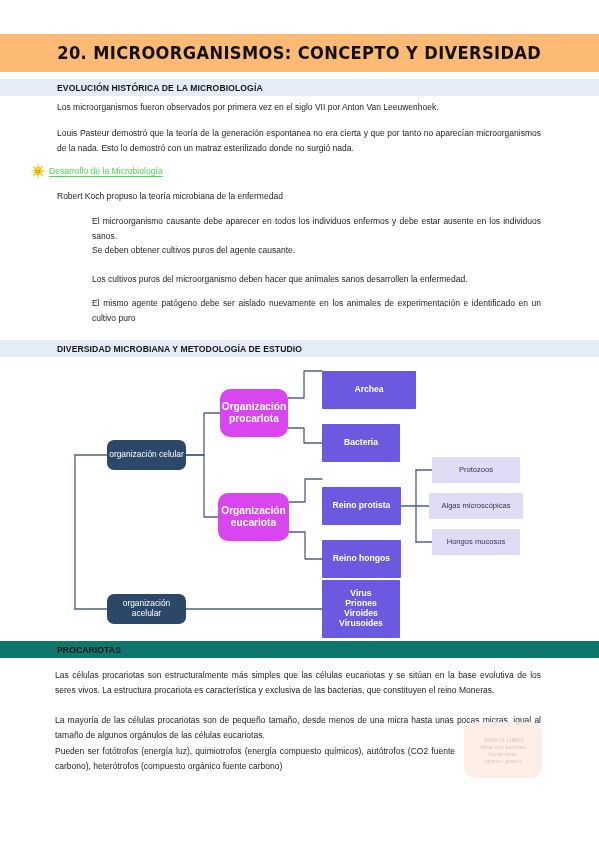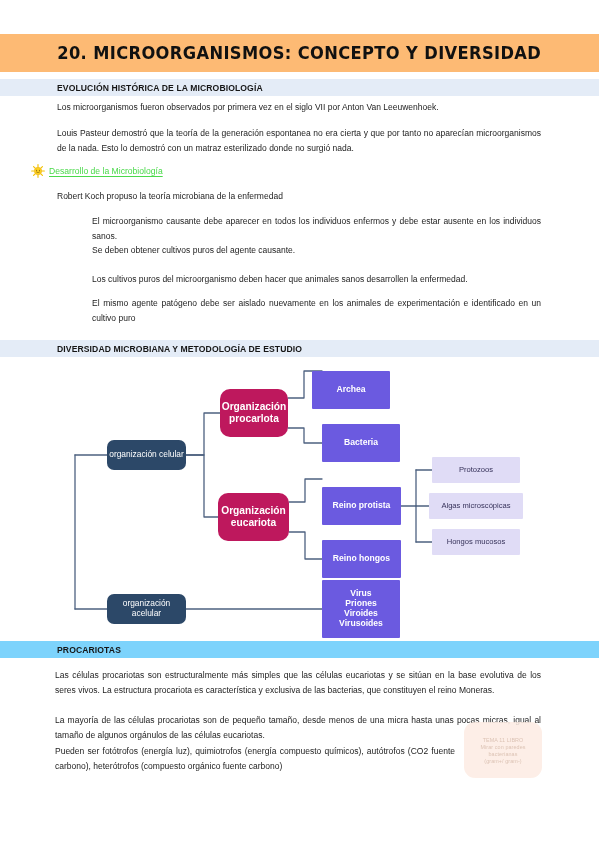--- a/index.html
+++ b/index.html
@@ -42,21 +42,21 @@
   
   .section-band {
     position: absolute;
     left: 0;
     width: 599px;
     height: 17px;
     display: flex;
     align-items: center;
   }
   .section-band.blue  { background: #e4ecf7; }
-  .section-band.green { background: #7dd3fc; text-align: center; }
+  .section-band.green { background: #0f766e; text-align: center; }
   .section-band .band-label {
     margin-left: 57px;
     font-size: 8.6px;
     font-weight: bold;
     letter-spacing: 0.1px;
     color: #161616;
     white-space: nowrap;
   }
 
   
@@ -108,21 +108,21 @@
     font-weight: bold;
     line-height: 1.15;
   }
   .node.navy {
     background: #2c4868;
     border-radius: 7px;
     font-size: 8.4px;
     font-weight: normal;
   }
   .node.salmon {
-    background: #be185d;
+    background: #d946ef;
     border-radius: 10px;
     font-size: 10.2px;
   }
   .node.purple {
     background: #6b5ae0;
     border-radius: 1px;
     font-size: 8.6px;
   }
   .node.lavender {
     background: #e0dcf6;
@@ -241,21 +241,21 @@
   </div>
 
   <div class="node salmon" style="left:220px; top:31px; width:68px; height:48px;">
     <span>Organización procarlota</span>
   </div>
 
   <div class="node salmon" style="left:218px; top:135px; width:71px; height:48px;">
     <span>Organización eucariota</span>
   </div>
 
-  <div class="node purple" style="left:312px; top:13px; width:78px; height:38px;text-align:right;">
+  <div class="node purple" style="left:322px; top:13px; width:94px; height:38px;text-align:right;">
     <span>Archea</span>
   </div>
 
   <div class="node purple" style="left:322px; top:66px; width:78px; height:38px;">
     <span>Bacteria</span>
   </div>
 
   <div class="node purple" style="left:322px; top:129px; width:79px; height:38px;">
     <span>Reino protista</span>
   </div>

